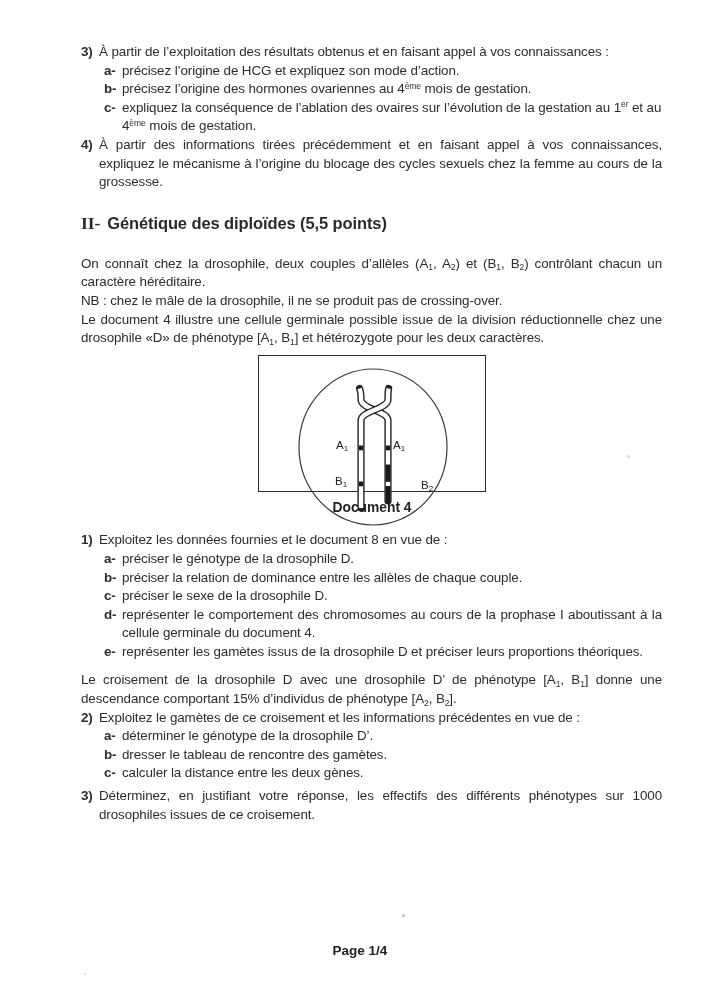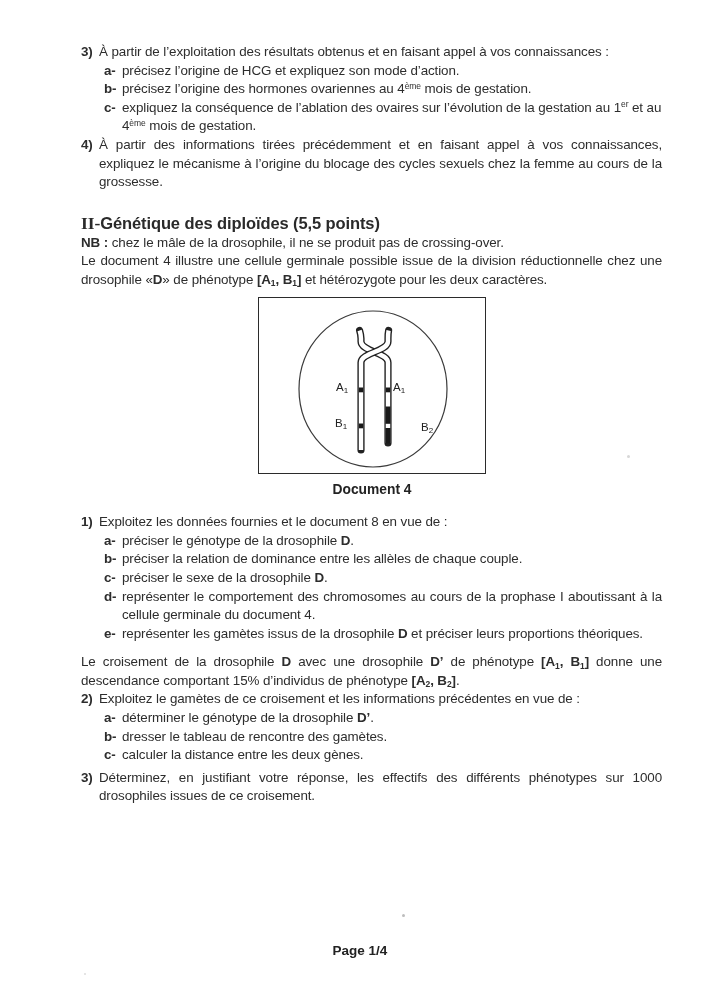--- a/index.html
+++ b/index.html
@@ -8,34 +8,34 @@
     width:720px;height:999px;
     background:#ffffff;
     font-family:"Liberation Sans","DejaVu Sans",sans-serif;
     font-size:13.4px;
     line-height:18.6px;
     color:#2d2d2d;
     letter-spacing:-0.1px;
     overflow:hidden;
   }
   .content{position:absolute;left:81px;right:58px;top:43px;}
-  b{font-weight:700;}
+  b{font-weight:400;}
   sub{font-size:8.5px;line-height:0;position:relative;top:2.5px;vertical-align:baseline;}
   sup{font-size:8.5px;line-height:0;position:relative;top:-4.5px;vertical-align:baseline;}
   .item{display:flex;align-items:flex-start;}
   .item .num{font-weight:700;flex:0 0 18px;}
   .item .body{flex:1 1 auto;min-width:0;}
   .justify{text-align:justify;}
   .subitems{margin-left:23px;}
   .heading{margin:20px 0 0 0;font-weight:700;font-size:16.5px;line-height:22px;color:#2a2a2a;}
-  .heading .roman{font-family:"Liberation Serif","DejaVu Serif",serif;font-size:17.5px;}
+  .heading .roman{font-family:"Liberation Serif","DejaVu Serif",serif;font-size:17.5px;margin-right:7px;}
   .para{margin:0;}
   .p-first{margin-top:21px;}
   .figure{margin-top:7px;margin-left:177px;width:228px;}
-  .figure-box{position:relative;width:228px;height:177px;border:1.6px solid #2b2b2b;box-sizing:border-box;background:#fff;}
+  .figure-box{position:relative;width:228px;height:137px;border:1.6px solid #2b2b2b;box-sizing:border-box;background:#fff;}
   .figure-caption{width:228px;text-align:center;font-weight:700;font-size:13.8px;margin-top:7px;letter-spacing:0;color:#222;}
   .flabel{position:absolute;font-size:11.5px;line-height:13px;color:#222;letter-spacing:0;}
   .flabel sub{font-size:8px;top:2px;}
   .mt-q1{margin-top:14px;}
   .mt-p3{margin-top:10px;}
   .mt-q3b{margin-top:4px;}
   .footer{position:absolute;left:0;right:0;top:942px;text-align:center;font-weight:700;font-size:13.5px;letter-spacing:0;color:#222;}
   .speck{position:absolute;border-radius:50%;}
 </style>
 </head>
@@ -69,20 +69,21 @@
       <div class="item">
         <span class="num">4)</span>
         <div class="body justify">À partir des informations tirées précédemment et en faisant appel à vos connaissances, expliquez le mécanisme à l’origine du blocage des cycles sexuels chez la femme au cours de la grossesse.</div>
       </div>
     </div>
 
     <h2 class="heading">
       <span class="roman">II-</span><span>Génétique des diploïdes (5,5 points)</span>
     </h2>
 
+    <p class="para p-first justify">On connaît chez la drosophile, deux couples d’allèles (A<sub>1</sub>, A<sub>2</sub>) et (B<sub>1</sub>, B<sub>2</sub>) contrôlant chacun un caractère héréditaire.</p>
     <p class="para"><b>NB :</b> chez le mâle de la drosophile, il ne se produit pas de crossing-over.</p>
     <p class="para justify">Le document 4 illustre une cellule germinale possible issue de la division réductionnelle chez une drosophile «<b>D</b>» de phénotype <b>[A</b><sub><b>1</b></sub><b>, B</b><sub><b>1</b></sub><b>]</b> et hétérozygote pour les deux caractères.</p>
 
     <div class="figure">
       <div class="figure-box">
         <svg width="225" height="174" viewBox="0 0 225 174">
           <ellipse cx="114" cy="91" rx="74" ry="78" fill="none" stroke="#3a3a3a" stroke-width="1.2"></ellipse>
 
           <path d="M 100.6,32.5 C 101.3,34.8 102,37 102,40.5 L 102,43.5 C 102,53.5 129,54.5 129,64.5 L 129,145" fill="none" stroke="#222" stroke-width="7.2" stroke-linecap="round"></path>
           <path d="M 100.6,32.5 C 101.3,34.8 102,37 102,40.5 L 102,43.5 C 102,53.5 129,54.5 129,64.5 L 129,145" fill="none" stroke="#fff" stroke-width="4.4" stroke-linecap="butt"></path>

